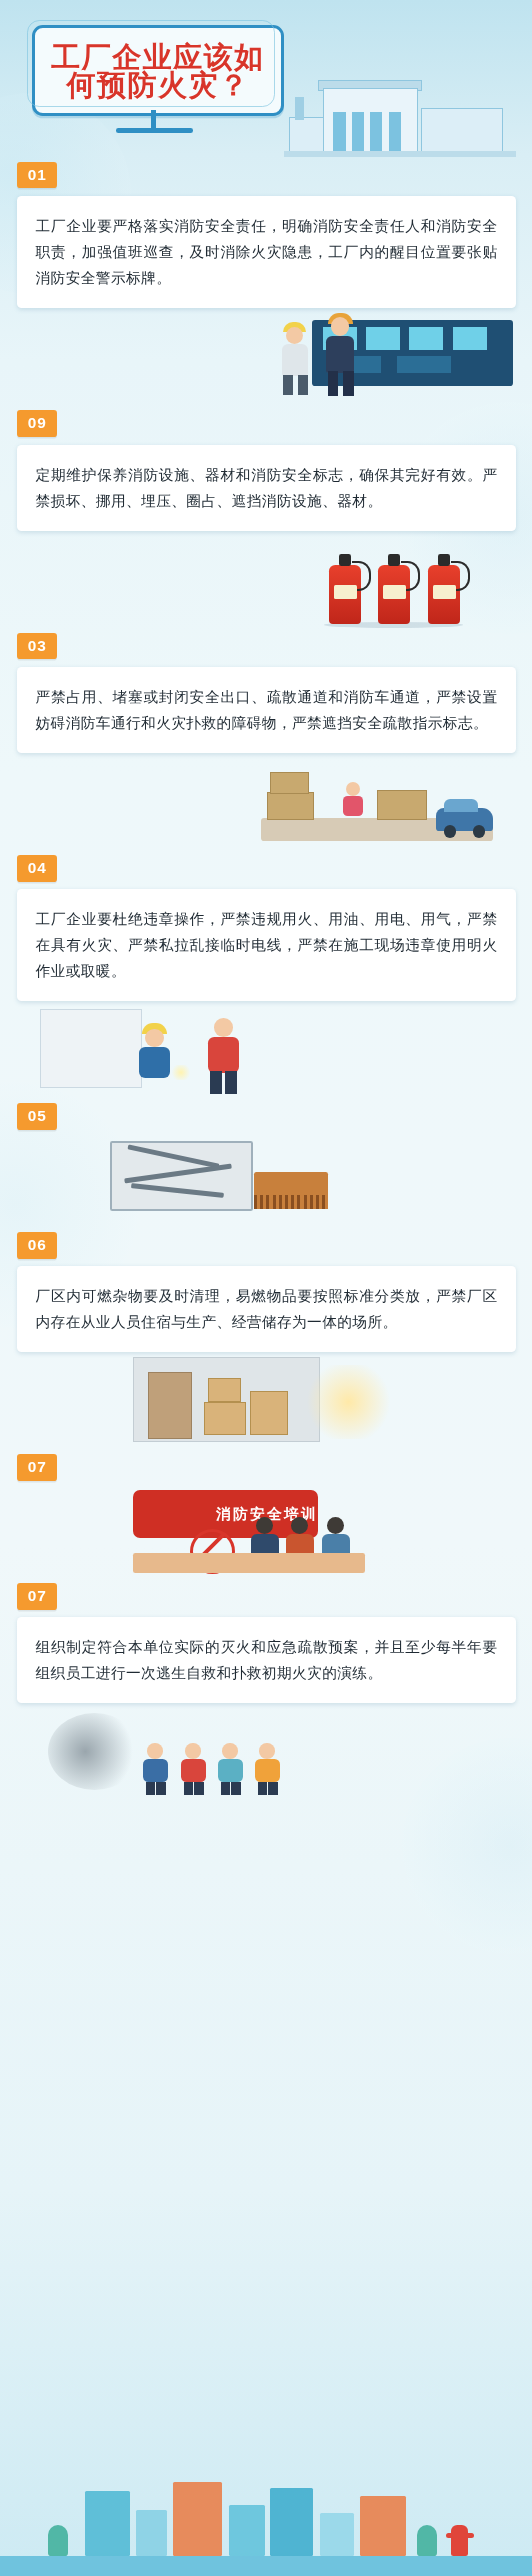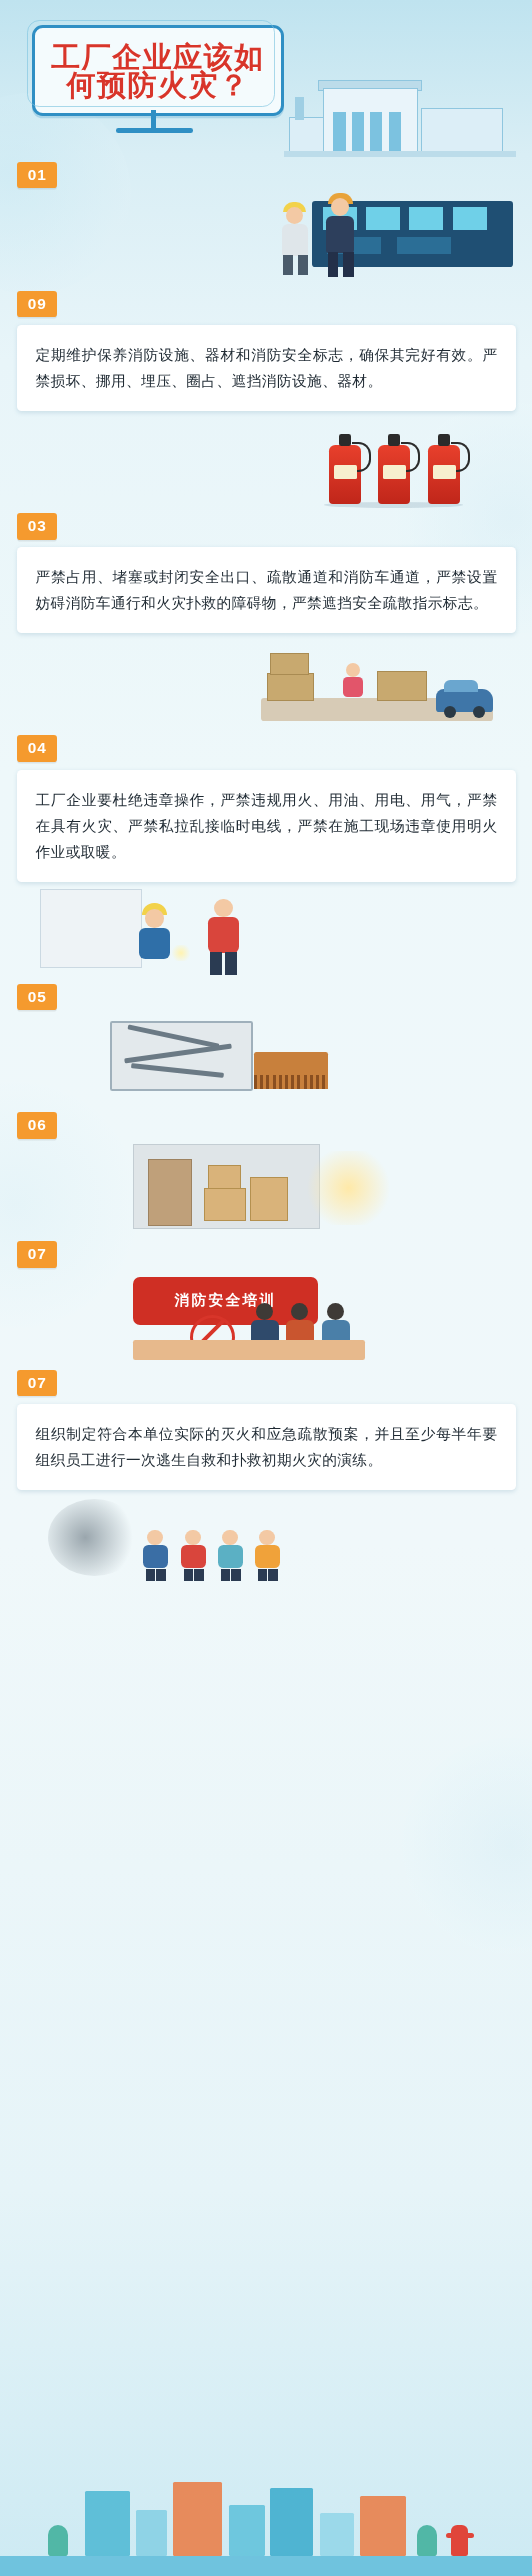--- a/index.html
+++ b/index.html
@@ -128,21 +128,21 @@
 
   
   .i6-wrap{position:absolute;left:116px;top:0;width:247px;height:91px;}
   .i6-room{position:absolute;left:0;top:0;width:185px;height:83px;background:#dfe5e8;border:1.5px solid #c3cdd3;}
   .i6-door{position:absolute;left:14px;top:14px;width:42px;height:65px;background:#bfa07a;border:1.5px solid #9d8260;}
   .i6-crate{position:absolute;background:#d9b37a;border:1.5px solid #b4904f;}
   .i6-glow{position:absolute;right:-15.4px;top:7.7px;width:93px;height:74px;background:radial-gradient(circle,#ffe9a8,rgba(255,233,168,0) 70%);}
 
   
   .i7-wrap{position:absolute;left:116px;top:0;width:255px;height:91px;}
-  .i7-banner{position:absolute;left:0;top:4.6px;width:185px;height:48px;background:#cf2f24;border-radius:7px;display:flex;align-items:center;justify-content:center;}
+  .i7-banner{position:absolute;left:0;top:4.6px;width:185px;height:48px;background:#cf2f24;border-radius:7px;display:flex;align-items:center;justify-content:flex-end;}
   .i7-banner span{color:#fff;font-size:14.7px;font-weight:bold;letter-spacing:2.3px;}
   .i7-desk{position:absolute;left:0;bottom:3.1px;width:232px;height:20px;background:#e7b98c;border-radius:2.3px;}
   .i7-p{position:absolute;bottom:20px;width:31px;height:40px;}
   .i7-ph{position:absolute;left:7px;top:0;width:17px;height:17px;border-radius:50%;background:#3e3a36;}
   .i7-pb{position:absolute;left:1.5px;top:17px;width:28px;height:25px;border-radius:6.2px 6.2px 0 0;}
   .i7-noflame{position:absolute;left:57px;top:43px;width:39px;height:39px;border:3.9px solid #d8352a;border-radius:50%;}
   .i7-noflame:after{content:"";position:absolute;left:-3.1px;top:14px;width:40px;height:3.9px;background:#d8352a;transform:rotate(-45deg);}
 
   
   .i8-wrap{position:absolute;left:31px;top:0;width:294px;height:91px;}
@@ -188,20 +188,23 @@
         <div class="hb-win" style="left:46px"></div>
         <div class="hb-win" style="left:65px"></div>
       </div>
       <div class="hb-right"></div>
       <div class="hb-base"></div>
     </div>
   </div>
 
   <div class="section">
     <div class="num-badge">01</div>
+    <div class="card">
+      <p>工厂企业要严格落实消防安全责任，明确消防安全责任人和消防安全职责，加强值班巡查，及时消除火灾隐患，工厂内的醒目位置要张贴消防安全警示标牌。</p>
+    </div>
     <div class="illus">
       <div class="i1-panel">
         <div class="i1-screen" style="left:10.8px"></div>
         <div class="i1-screen" style="left:54px"></div>
         <div class="i1-screen" style="left:97px"></div>
         <div class="i1-screen" style="left:141px"></div>
         <div class="i1-screen2" style="left:15.4px"></div>
         <div class="i1-screen2" style="left:85px"></div>
       </div>
       <div class="i1-man">
@@ -305,20 +308,23 @@
           <div class="i5-wire" style="left:12.4px;top:28px;width:108px;height:4.6px;transform:rotate(-8deg);"></div>
           <div class="i5-wire" style="left:18.5px;top:45px;width:93px;height:4.6px;transform:rotate(6deg);"></div>
         </div>
         <div class="i5-brush"></div>
       </div>
     </div>
   </div>
 
   <div class="section">
     <div class="num-badge">06</div>
+    <div class="card">
+      <p>厂区内可燃杂物要及时清理，易燃物品要按照标准分类放，严禁厂区内存在从业人员住宿与生产、经营储存为一体的场所。</p>
+    </div>
     <div class="illus">
       <div class="i6-wrap">
         <div class="i6-room">
           <div class="i6-door"></div>
           <div class="i6-crate" style="left:70px;bottom:6.2px;width:40px;height:31px;"></div>
           <div class="i6-crate" style="left:116px;bottom:6.2px;width:36px;height:42px;"></div>
           <div class="i6-crate" style="left:74px;bottom:39px;width:31px;height:21.6px;"></div>
         </div>
         <div class="i6-glow"></div>
       </div>

